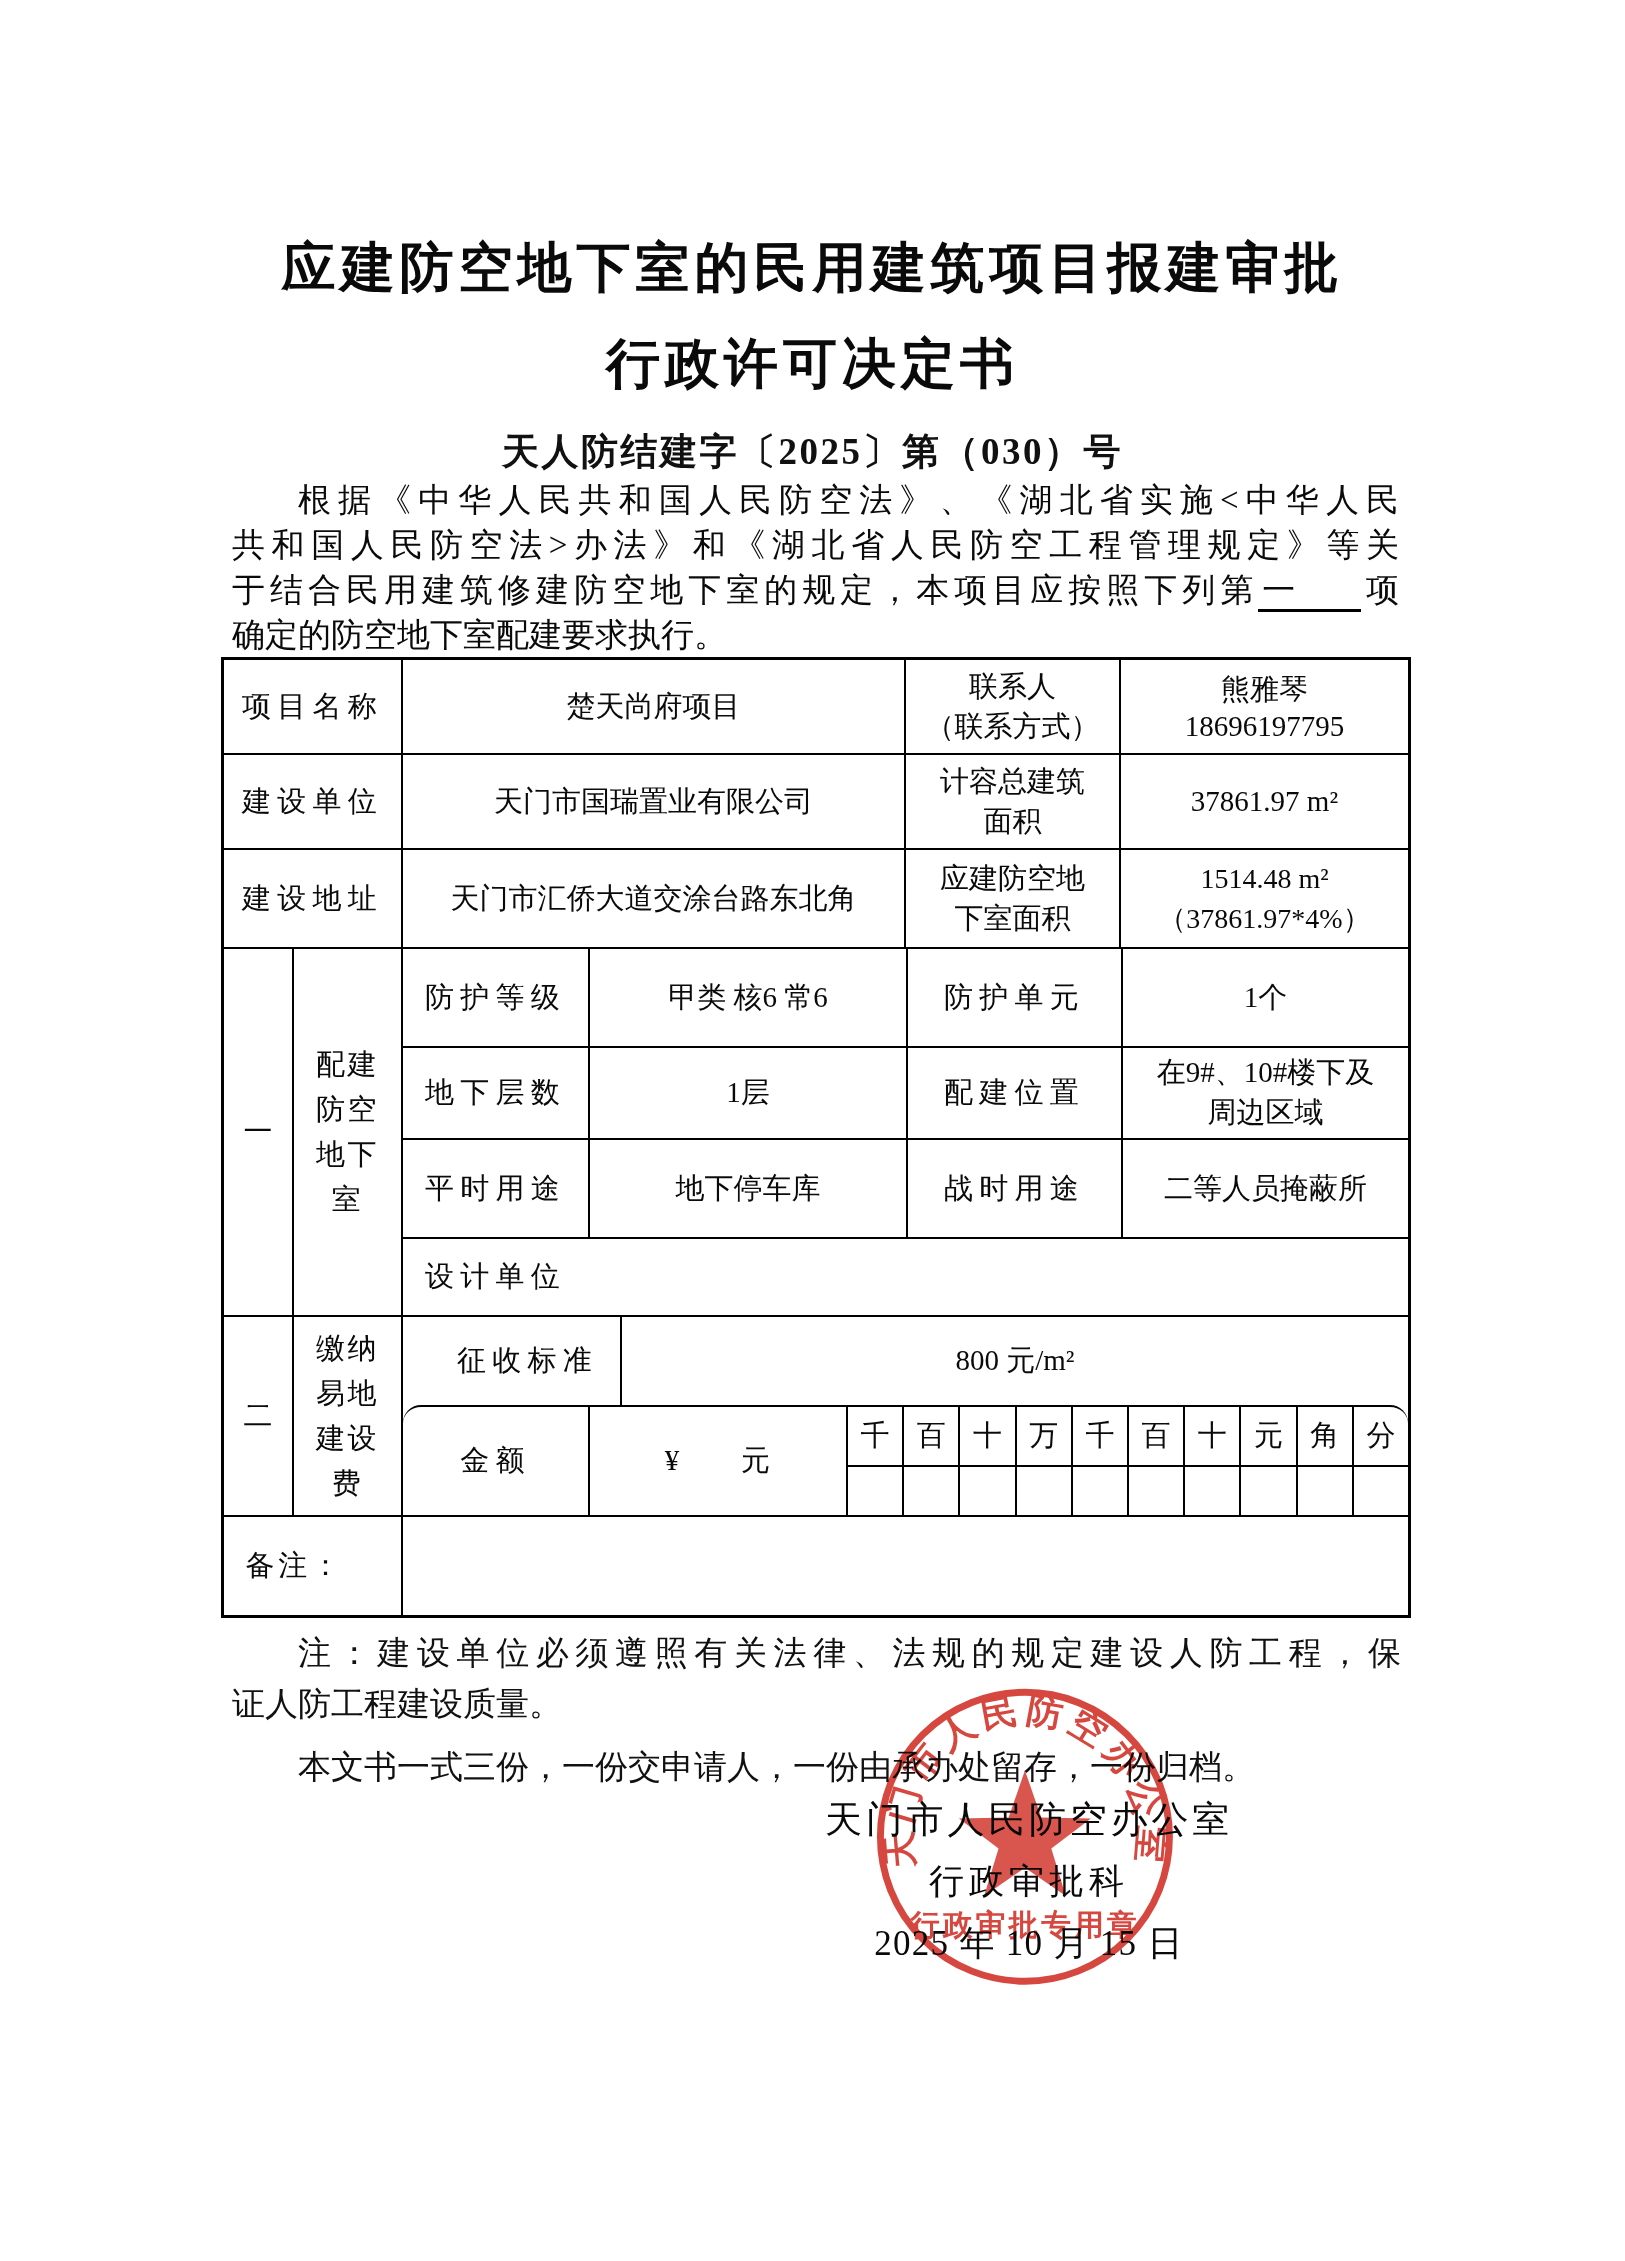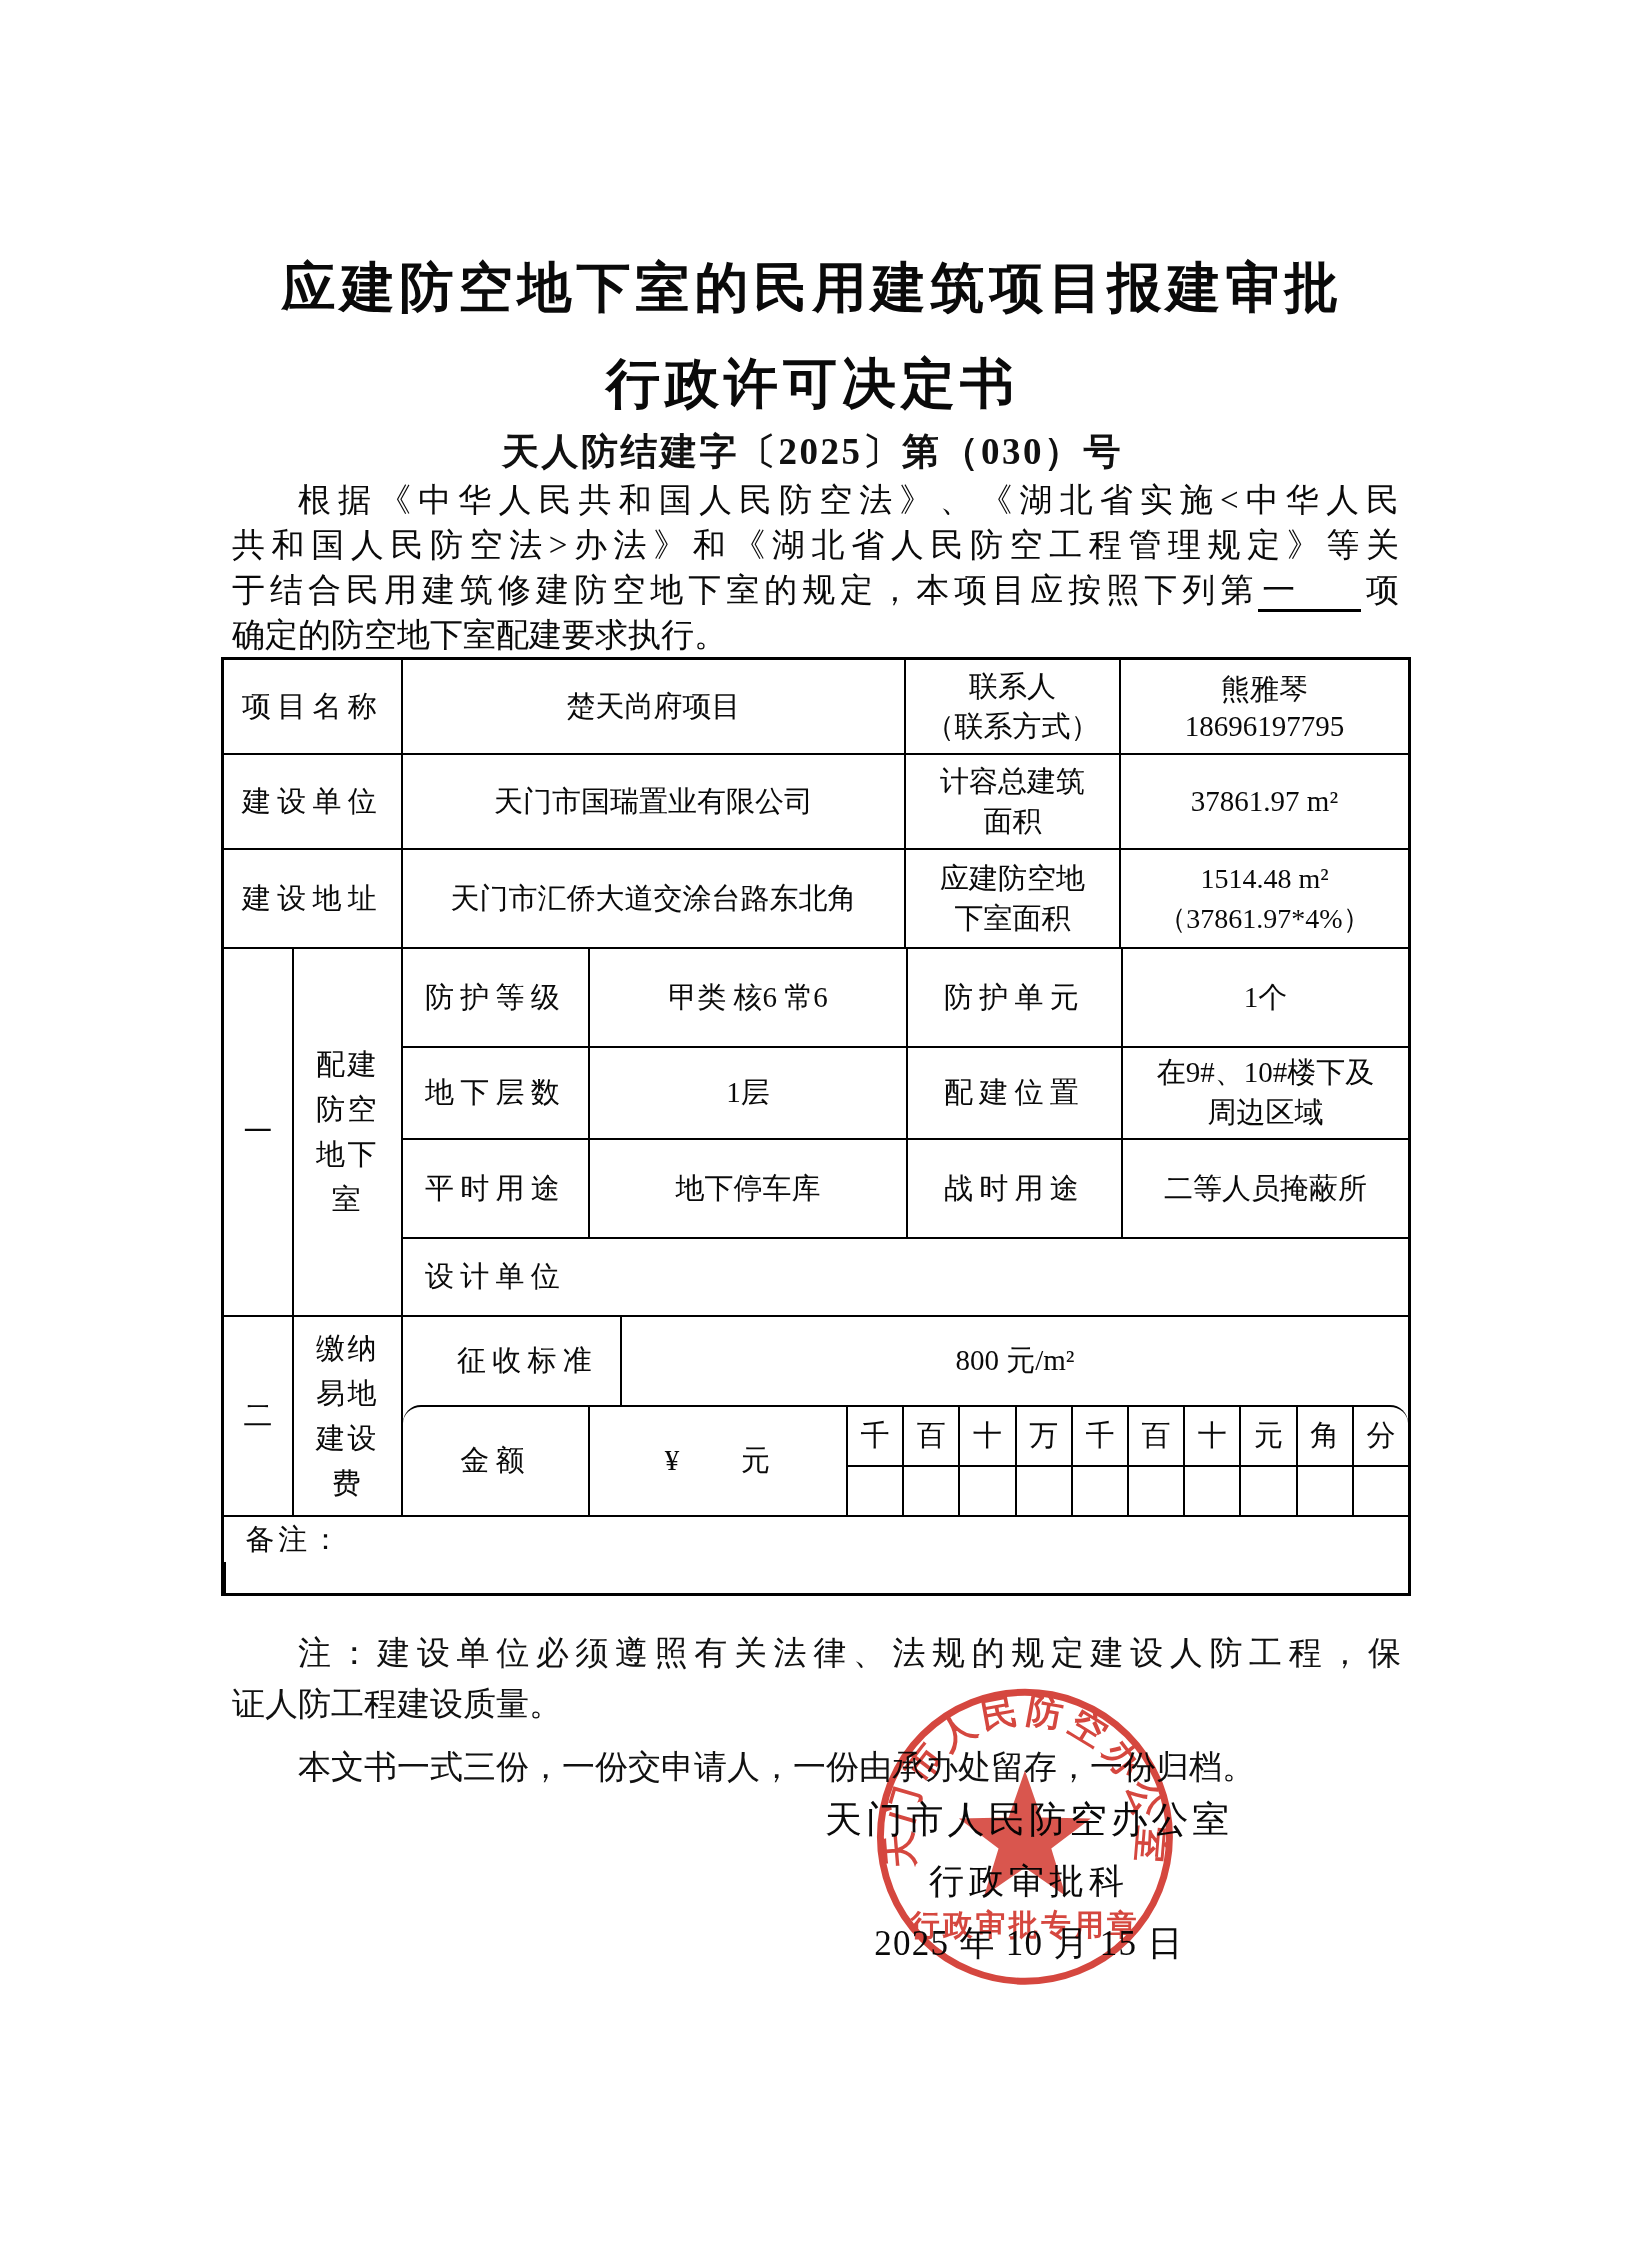--- a/index.html
+++ b/index.html
@@ -5,21 +5,21 @@
   html,body{margin:0;padding:0;}
   body{
     width:1625px;height:2261px;background:#ffffff;position:relative;
     font-family:"Liberation Serif","DejaVu Serif",serif;color:#111;
     -webkit-font-smoothing:antialiased;
   }
   .page{position:absolute;inset:0;overflow:hidden;}
 
   
   .title{position:absolute;left:0;right:0;text-align:center;font-weight:900;
-    font-size:54px;letter-spacing:5px;color:#0a0a0a;margin-top:20px;}
+    font-size:54px;letter-spacing:5px;color:#0a0a0a;}
   .title1{top:232px;}
   .title2{top:328px;}
   .docnum{position:absolute;left:0;right:0;top:427px;text-align:center;
     font-size:37px;font-weight:700;letter-spacing:2.5px;}
 
   
   .intro{position:absolute;left:232px;width:1167px;top:478px;
     font-size:33px;line-height:45px;color:#0a0a0a;}
   .intro .ln{text-align:justify;text-align-last:justify;}
   .intro .ln.last{text-align:left;text-align-last:left;}
@@ -51,21 +51,21 @@
   .h-r3{height:99px;}
   .gbody{flex:1;display:flex;flex-direction:column;box-sizing:border-box;border-left:2.5px solid #000;}
   .sub{display:flex;box-sizing:border-box;}
   .sub + .sub{border-top:2.5px solid #000;}
   .h-s1{height:97px;}
   .h-s2{height:92px;}
   .h-s3{height:99px;}
   .h-s4{height:78px;}
   .h-t1{height:88px;padding-left:32px;}
   .h-t2{height:110px;border-radius:18px;}
-  .h-rm{height:78px;flex-direction:column;}
+  .h-rm{height:100px;}
   .vertcat{line-height:1.55;letter-spacing:2.5px;font-size:29px;}
   .digits{flex:1;display:flex;flex-direction:column;box-sizing:border-box;}
   .drow{display:flex;flex:none;height:58px;}
   .drow.empty{flex:1;height:auto;border-top:2.5px solid #000;}
   .dcell{flex:1;box-sizing:border-box;display:flex;align-items:center;justify-content:center;}
   .drow .dcell + .dcell{border-left:2.5px solid #000;}
   .remark-label{justify-content:flex-start;padding-left:21.5px;letter-spacing:3.8px;}
   .small2{font-size:28px;line-height:40px;}
   .yuan-cell{letter-spacing:1.3px;}
 

